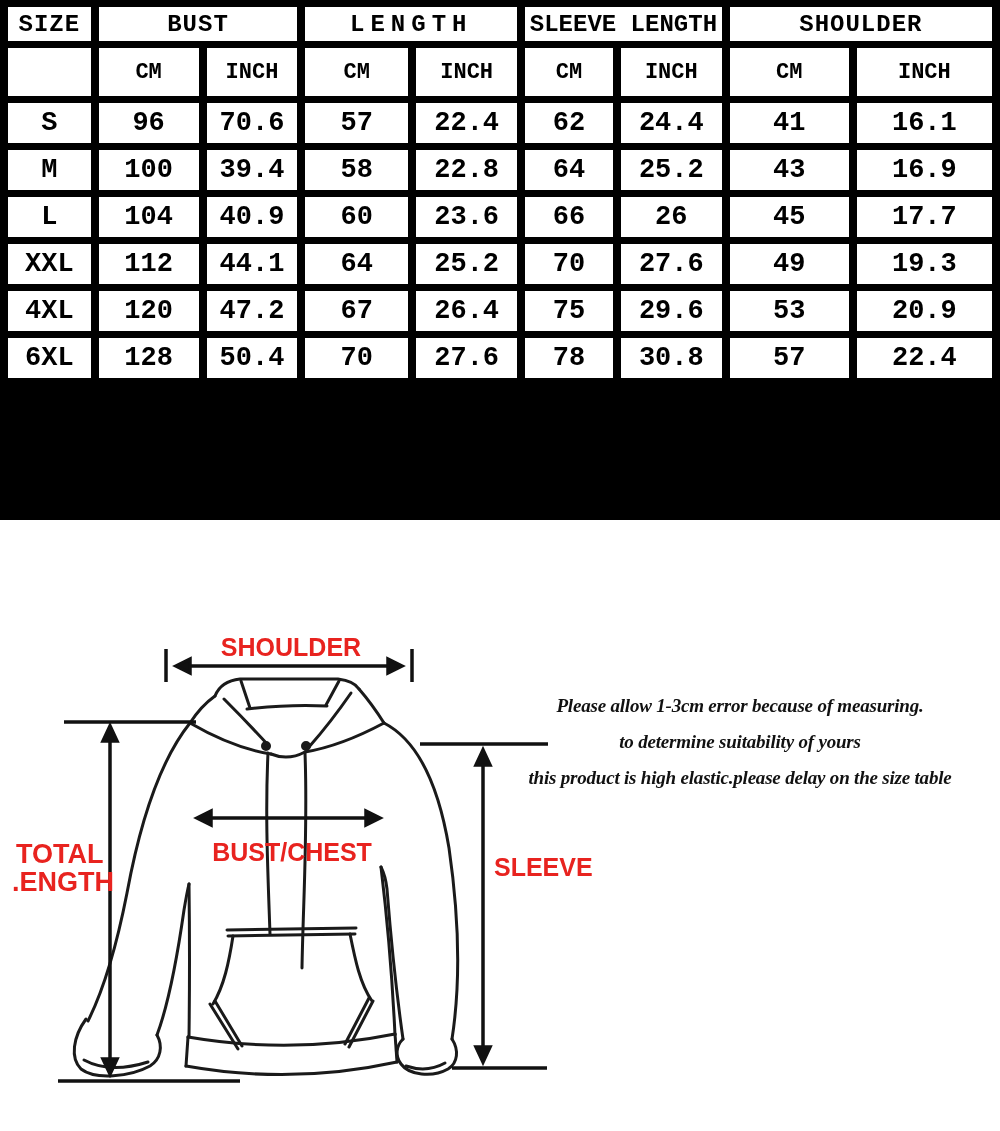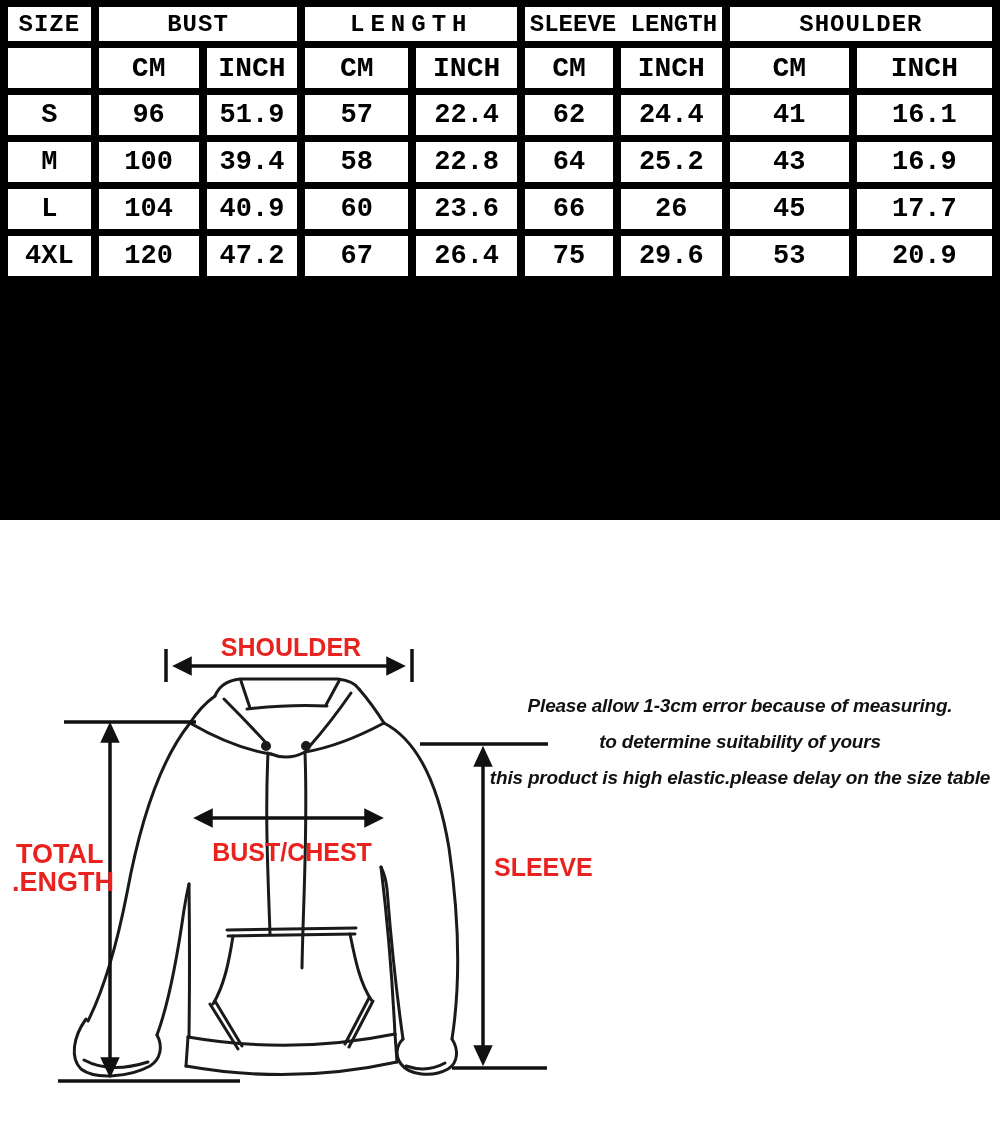--- a/index.html
+++ b/index.html
@@ -6,31 +6,31 @@
   body{width:1000px;height:1131px;position:relative;font-family:"Liberation Sans",sans-serif;overflow:hidden;}
 
   
   .table-wrap{position:absolute;left:0;top:0;width:1000px;height:520px;background:#000;}
   table{width:1000px;border-collapse:separate;border-spacing:8px 7px;table-layout:fixed;}
   th,td{background:#fff;color:#000;text-align:center;vertical-align:middle;padding:0;
         font-family:"Liberation Mono","DejaVu Sans Mono",monospace;font-weight:bold;overflow:hidden;}
   .group-row th{height:34px;font-size:24px;letter-spacing:1px;}
   th.sp-wide{letter-spacing:6px;text-align:center;}
   th.sp-none{letter-spacing:0;}
-  .unit-row td{height:40px;font-size:28px;}
+  .unit-row td{height:48px;font-size:22px;}
   tbody td{height:40px;font-size:27px;}
 
   
   .diagram-svg{position:absolute;left:0;top:560px;width:1000px;height:571px;}
   .red-label{font-family:"Liberation Sans",sans-serif;font-weight:bold;}
 
   
   .notes{position:absolute;left:505px;top:688px;width:470px;display:flex;flex-direction:column;align-items:center;}
   .notes p{margin:0;height:36px;line-height:36px;white-space:nowrap;
-           font-family:Liberation Sans, sans-serif;font-style:italic;font-weight:bold;
+           font-family:Liberation Serif, serif;font-style:italic;font-weight:bold;
            font-size:19px;color:#111;letter-spacing:-0.2px;}
 </style>
 </head>
 <body>
 
 <div class="table-wrap">
   <table>
     <colgroup>
       <col style="width:82px">
         <col style="width:99px">
@@ -59,21 +59,21 @@
           <td>CM</td>
           <td>INCH</td>
           <td>CM</td>
           <td>INCH</td>
         </tr>
     </thead>
     <tbody>
         <tr>
           <td>S</td>
           <td>96</td>
-          <td>51.9</td>
+          <td>70.6</td>
           <td>57</td>
           <td>22.4</td>
           <td>62</td>
           <td>24.4</td>
           <td>41</td>
           <td>16.1</td>
         </tr>
         <tr>
           <td>M</td>
           <td>100</td>
@@ -90,29 +90,51 @@
           <td>104</td>
           <td>40.9</td>
           <td>60</td>
           <td>23.6</td>
           <td>66</td>
           <td>26</td>
           <td>45</td>
           <td>17.7</td>
         </tr>
         <tr>
+          <td>XXL</td>
+          <td>112</td>
+          <td>44.1</td>
+          <td>64</td>
+          <td>25.2</td>
+          <td>70</td>
+          <td>27.6</td>
+          <td>49</td>
+          <td>19.3</td>
+        </tr>
+        <tr>
           <td>4XL</td>
           <td>120</td>
           <td>47.2</td>
           <td>67</td>
           <td>26.4</td>
           <td>75</td>
           <td>29.6</td>
           <td>53</td>
           <td>20.9</td>
+        </tr>
+        <tr>
+          <td>6XL</td>
+          <td>128</td>
+          <td>50.4</td>
+          <td>70</td>
+          <td>27.6</td>
+          <td>78</td>
+          <td>30.8</td>
+          <td>57</td>
+          <td>22.4</td>
         </tr>
       </tbody>
   </table>
 </div>
 
 <svg class="diagram-svg" viewBox="0 560 1000 571" xmlns="http://www.w3.org/2000/svg">
 
   <g stroke="#1a1a1a" stroke-width="3" fill="none" stroke-linecap="round" stroke-linejoin="round">
 
     <path d="M 215 696 Q 221 681 240 679 L 338 679 Q 354 681 359 689"></path>

